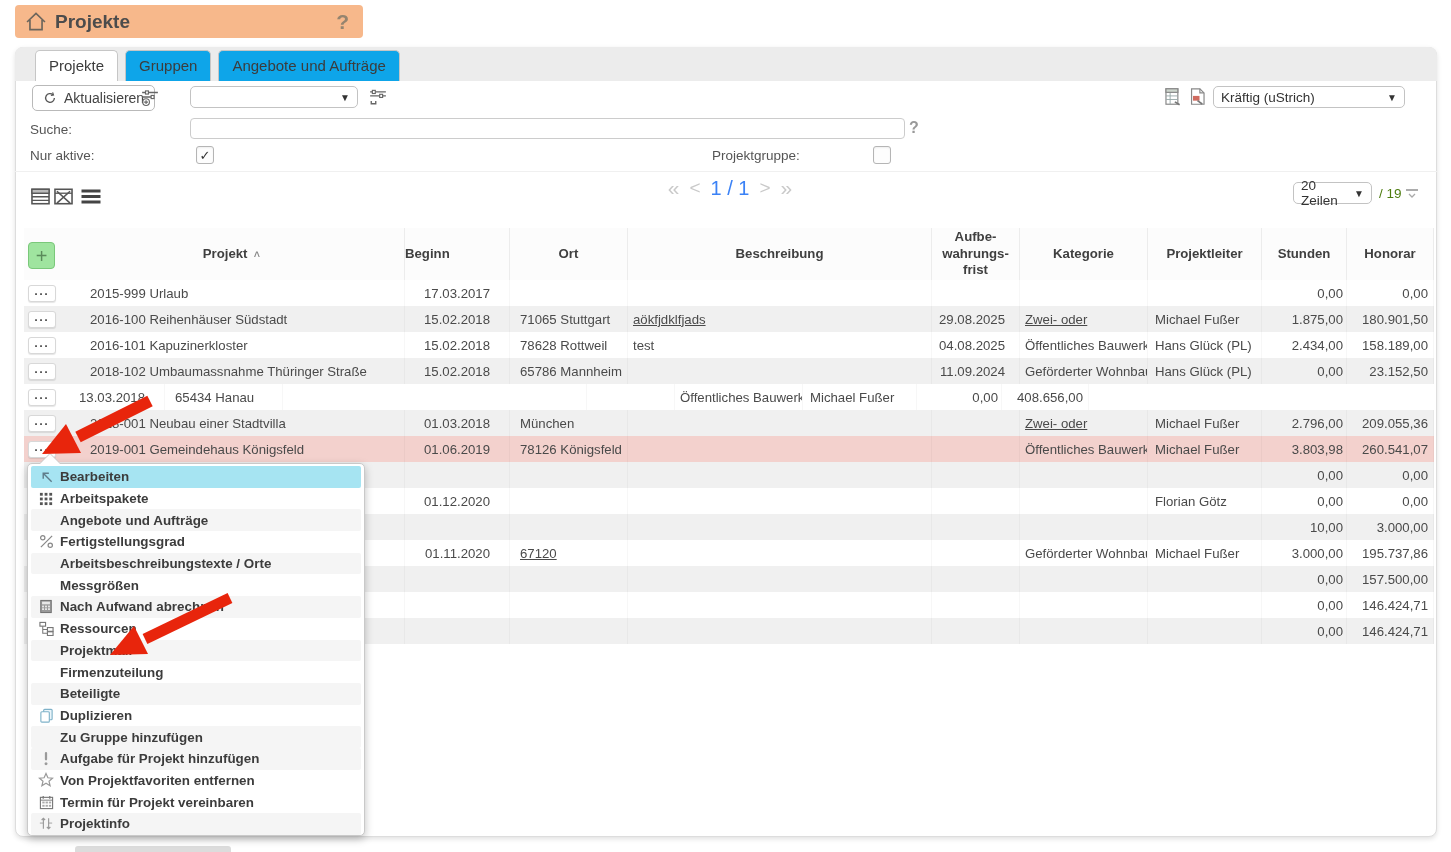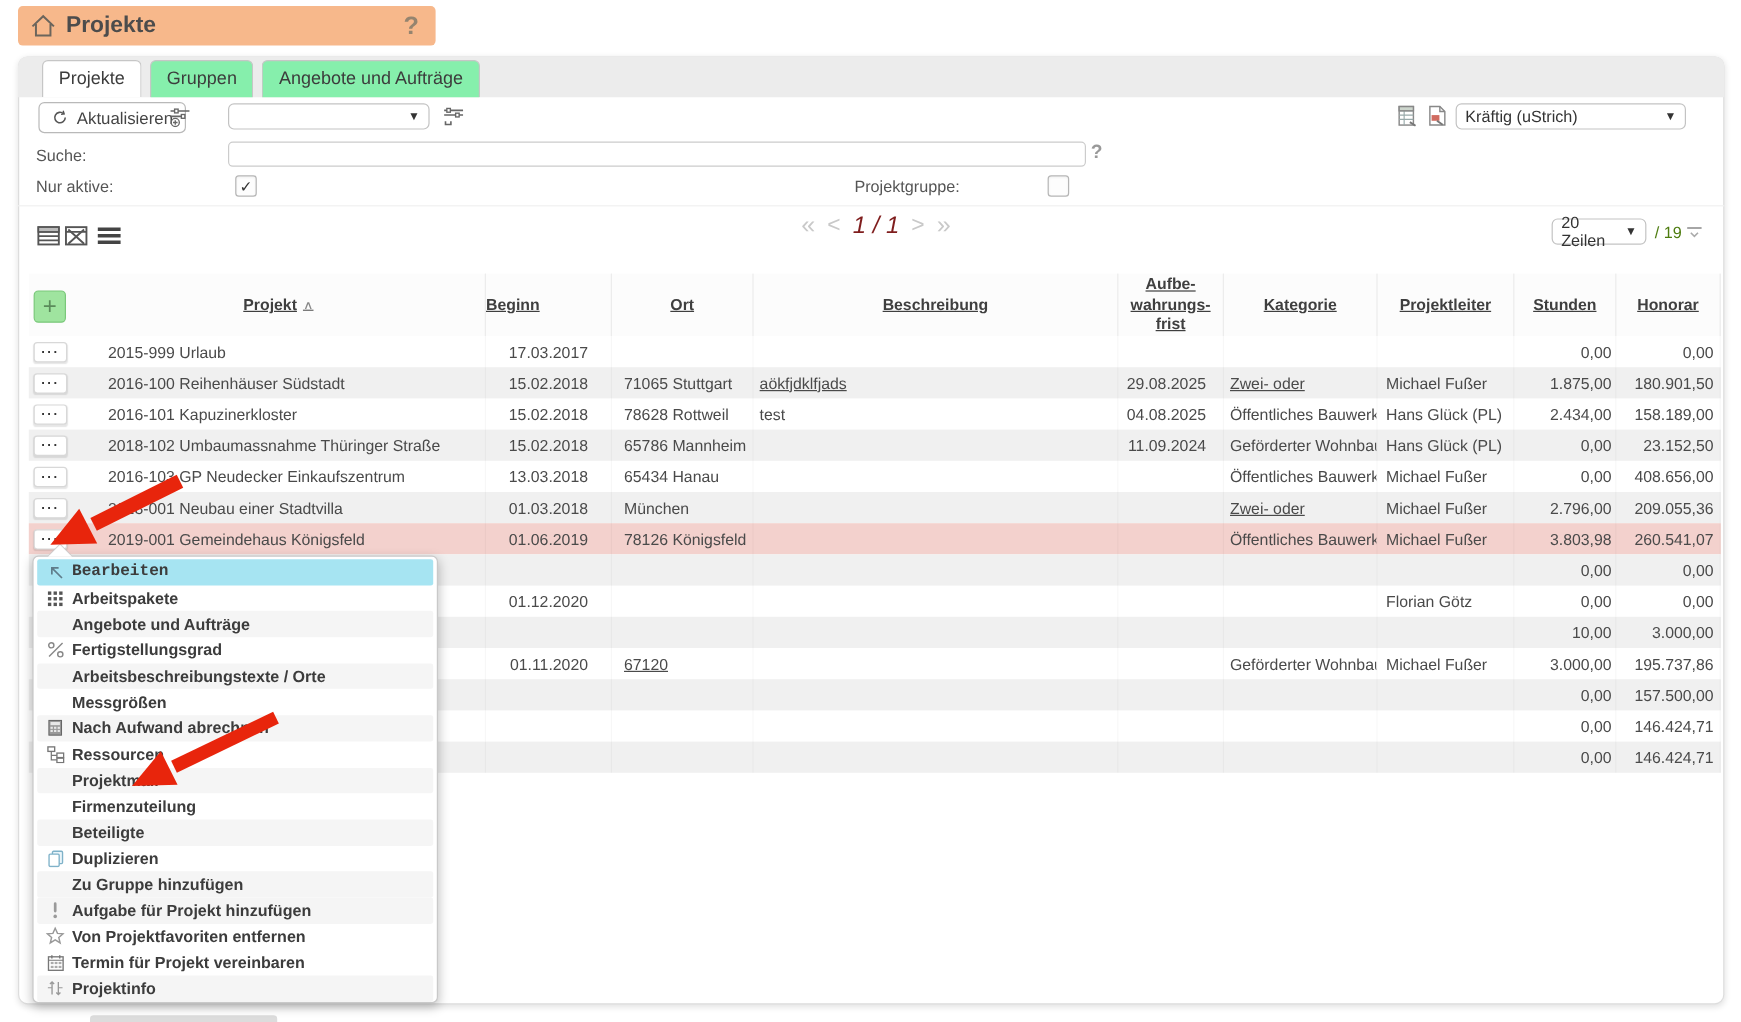--- a/index.html
+++ b/index.html
@@ -9,49 +9,49 @@
   
   #page-header{left:15px;top:5px;width:348px;height:33px;background:#f7b88b;
       border-radius:4px;display:flex;align-items:center;padding:0 10px;box-sizing:border-box;}
   #page-header .title{font-size:19px;font-weight:bold;color:#4c4c4c;margin-left:8px;flex:1;}
   #page-header .qmark{font-size:21px;font-weight:bold;color:#95846f;margin-right:4px;}
   
   #panel{left:15px;top:47px;width:1422px;height:790px;background:#fff;
       border:1px solid #ddd;border-radius:8px;box-shadow:0 2px 5px rgba(0,0,0,.12);box-sizing:border-box;}
   #tabstrip{left:15px;top:47px;width:1422px;height:34px;background:#ececec;
       border-radius:8px 8px 0 0;display:flex;align-items:flex-end;padding-left:20px;box-sizing:border-box;}
-  .tab{font-size:15px;color:#3c3c3c;background:#86efac;border:1px solid #c6c6c6;border-bottom:none;
+  .tab{font-size:15px;color:#3c3c3c;background:#0ea5e9;border:1px solid #c6c6c6;border-bottom:none;
       border-radius:5px 5px 0 0;padding:6px 13px 7px 13px;margin-right:7px;cursor:pointer;}
   .tab.active{background:#fff;font-weight:normal;}
   
   .btn{display:inline-flex;align-items:center;background:#fff;border:1px solid #b9b9b9;
       border-radius:5px;font-size:14px;color:#444;padding:0 10px;height:24px;cursor:pointer;}
   .selectbox{display:flex;align-items:center;justify-content:space-between;background:#fff;
       border:1px solid #c3c3c3;border-radius:5px;font-size:13.5px;color:#333;
       padding:0 7px;height:22px;box-sizing:border-box;cursor:pointer;}
   .selectbox .arrow{font-size:10px;color:#333;margin-left:6px;}
   .ico{display:inline-flex;align-items:center;justify-content:center;color:#6e6e6e;cursor:pointer;}
   .label{font-size:13.5px;color:#555;}
   input.search{border:1px solid #ccc;border-radius:4px;height:21px;box-sizing:border-box;
       width:100%;font-size:13px;padding:0 6px;outline:none;}
   .checkbox{width:16px;height:16px;border:1px solid #b5b5b5;border-radius:3px;background:#fdfdfd;
       display:flex;align-items:center;justify-content:center;font-size:13px;color:#333;cursor:pointer;
       box-shadow:inset 0 1px 2px rgba(0,0,0,.06);}
   #divider1{left:15px;top:171px;width:1422px;height:1px;background:#f0f0f0;}
   
   #pager{left:630px;top:176px;width:200px;display:flex;align-items:center;justify-content:center;
       color:#c9c9c9;font-size:19px;gap:10px;}
-  #pager .cur{color:#7f1d1d;font-size:20px;font-style:italic;}
+  #pager .cur{color:#3b82f6;font-size:20px;}
   #pager span{cursor:pointer;}
   
   #thead{left:24px;top:228px;width:1410px;height:52px;display:flex;background:#fcfcfc;font-weight:bold;
       font-size:13.2px;color:#3f3f3f;}
   #tbody{left:24px;top:280px;width:1410px;}
   .hcell{display:flex;align-items:center;justify-content:center;text-align:center;
-      border-right:1px solid #ececec;box-sizing:border-box;white-space:pre-line;line-height:1.25;cursor:pointer;text-decoration:underline;}
+      border-right:1px solid #ececec;box-sizing:border-box;white-space:pre-line;line-height:1.25;cursor:pointer;}
   .trow{display:flex;height:26px;align-items:center;font-size:13.2px;color:#4a4a4a;}
   .trow.stripe{background:#f0f0f0;}
   .trow.sel{background:#f3d1cd;}
   .cell{box-sizing:border-box;border-right:1px solid rgba(0,0,0,0.03);overflow:hidden;white-space:nowrap;
       height:100%;display:flex;align-items:center;}
   .col-menu{width:36px;justify-content:center;}
   .col-projekt{width:345px;padding-left:30px;}
   .col-beginn{width:105px;justify-content:flex-end;padding-right:19px;}
   .col-ort{width:118px;padding-left:10px;}
   .col-besch{width:304px;padding-left:5px;}
@@ -70,21 +70,21 @@
   .sort-caret{color:#888;font-size:12px;margin-left:5px;font-weight:normal;transform:scaleY(.8);}
   
   #ctx-menu{left:27px;top:463px;width:338px;height:373px;background:#fff;border:1px solid #c9c9c9;
       border-radius:5px;box-shadow:0 3px 9px rgba(0,0,0,.25);z-index:20;padding-top:2px;box-sizing:border-box;}
   #ctx-notch{left:40px;top:454px;width:0;height:0;border-left:10px solid transparent;
       border-right:10px solid transparent;border-bottom:10px solid #fff;z-index:21;
       filter:drop-shadow(0 -1px 0 #c9c9c9);}
   .mitem{height:21.7px;display:flex;align-items:center;margin:0 3px;border-radius:2px;
       font-size:13.4px;font-weight:bold;color:#3c3c3c;cursor:pointer;}
   .mitem.alt{background:#f5f5f5;}
-  .mitem.sel{background:#a6e4f2;font-family:Liberation Mono, monospace;}
+  .mitem.sel{background:#a6e4f2;}
   .mitem .micon{width:18px;margin-left:6px;display:flex;justify-content:center;color:#6e6e6e;flex:none;}
   .mitem .mtext{margin-left:5px;white-space:nowrap;}
   
   #bottom-bar{left:75px;top:846px;width:156px;height:6px;background:#dcdcdc;border-radius:3px 3px 0 0;}
   svg.glyph{display:block;}
   #arrows{left:0;top:0;width:1451px;height:852px;z-index:30;pointer-events:none;}
 </style>
 </head>
 <body>
 
@@ -355,23 +355,20 @@
         <span>0,00</span>
       </div>
       <div class="cell col-honorar">
         <span>23.152,50</span>
       </div>
     </div>
     <div class="trow">
       <div class="cell col-menu" style="border-right: none;">
         <div class="dots-btn">...</div>
       </div>
-      <div class="cell col-projekt">
-        <span>2016-103 GP Neudecker Einkaufszentrum</span>
-      </div>
       <div class="cell col-beginn">
         <span>13.03.2018</span>
       </div>
       <div class="cell col-ort">
         <span>65434 Hanau</span>
       </div>
       <div class="cell col-besch">
         <span></span>
       </div>
       <div class="cell col-frist">

